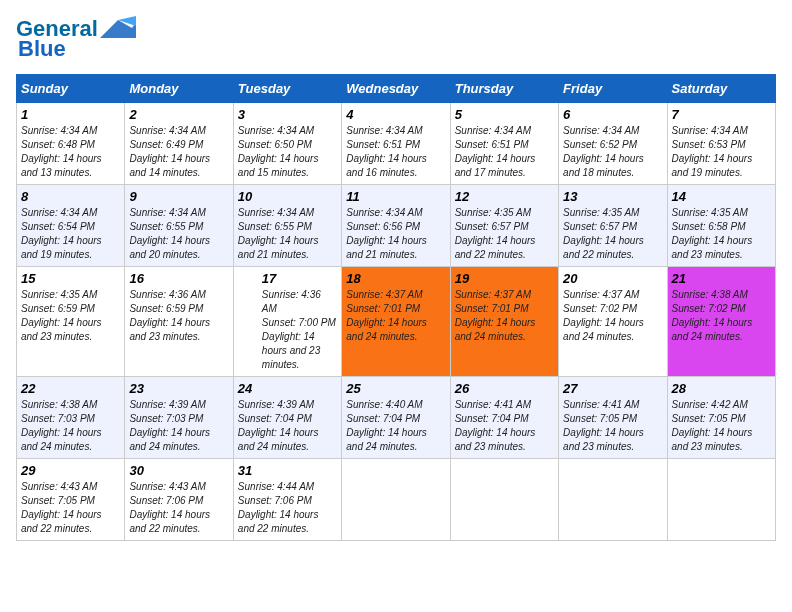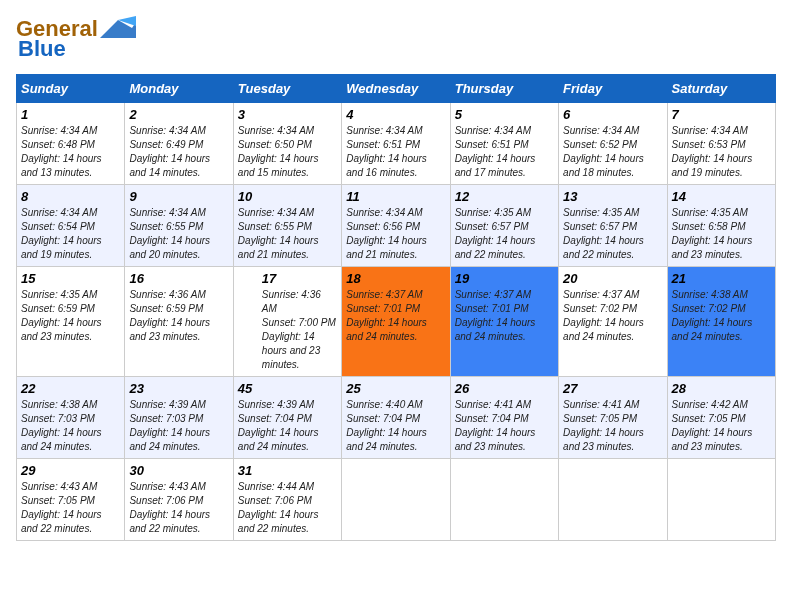--- a/index.html
+++ b/index.html
@@ -76,21 +76,21 @@
     .empty-cell {
       background: #fff !important;
     }
   </style>
 </head>
 <body>
 
 <div class="header-area">
   <div class="logo">
     <div style="display:flex;align-items:center;">
-      <span style="font-size:22px;font-weight:bold;color:#a16207;">General</span>
+      <span style="font-size:22px;font-weight:bold;color:#0369a1;">General</span>
       <svg width="36" height="22" viewBox="0 0 36 22" style="margin-left:2px;margin-top:-4px;">
         <polygon points="4,18 18,4 32,12 36,6 36,22 0,22" fill="#1565c0" opacity="0.85"></polygon>
         <polygon points="18,4 36,0 36,10" fill="#42a5f5"></polygon>
       </svg>
     </div>
     <span style="font-size:22px;font-weight:bold;color:#1565c0;margin-top:-6px;margin-left:2px;">Blue</span>
   </div>
   <div class="title-area">
     <div class="month-title"></div>
     <div class="subtitle"></div>
@@ -180,44 +180,44 @@
         <span class="day-info">Sunrise: 4:36 AM<br>Sunset: 6:59 PM<br>Daylight: 14 hours and 23 minutes.</span>
       </td>
         <td style="background: rgb(255, 255, 255); padding-left: 28px;">
         <span class="day-num">17</span>
         <span class="day-info">Sunrise: 4:36 AM<br>Sunset: 7:00 PM<br>Daylight: 14 hours and 23 minutes.</span>
       </td>
         <td style="background: #f97316;">
         <span class="day-num">18</span>
         <span class="day-info">Sunrise: 4:37 AM<br>Sunset: 7:01 PM<br>Daylight: 14 hours and 24 minutes.</span>
       </td>
-        <td style="background: #3b82f6;">
+        <td style="background: #f97316;">
         <span class="day-num">19</span>
         <span class="day-info">Sunrise: 4:37 AM<br>Sunset: 7:01 PM<br>Daylight: 14 hours and 24 minutes.</span>
       </td>
         <td style="background: rgb(255, 255, 255);">
         <span class="day-num">20</span>
         <span class="day-info">Sunrise: 4:37 AM<br>Sunset: 7:02 PM<br>Daylight: 14 hours and 24 minutes.</span>
       </td>
-        <td style="background: #3b82f6;">
+        <td style="background: #d946ef;">
         <span class="day-num">21</span>
         <span class="day-info">Sunrise: 4:38 AM<br>Sunset: 7:02 PM<br>Daylight: 14 hours and 24 minutes.</span>
       </td>
       </tr>
       <tr>
         <td style="background: rgb(238, 242, 255);">
         <span class="day-num">22</span>
         <span class="day-info">Sunrise: 4:38 AM<br>Sunset: 7:03 PM<br>Daylight: 14 hours and 24 minutes.</span>
       </td>
         <td style="background: rgb(238, 242, 255);">
         <span class="day-num">23</span>
         <span class="day-info">Sunrise: 4:39 AM<br>Sunset: 7:03 PM<br>Daylight: 14 hours and 24 minutes.</span>
       </td>
         <td style="background: rgb(238, 242, 255);">
-        <span class="day-num">45</span>
+        <span class="day-num">24</span>
         <span class="day-info">Sunrise: 4:39 AM<br>Sunset: 7:04 PM<br>Daylight: 14 hours and 24 minutes.</span>
       </td>
         <td style="background: rgb(238, 242, 255);">
         <span class="day-num">25</span>
         <span class="day-info">Sunrise: 4:40 AM<br>Sunset: 7:04 PM<br>Daylight: 14 hours and 24 minutes.</span>
       </td>
         <td style="background: rgb(238, 242, 255); margin-top: 29px;">
         <span class="day-num">26</span>
         <span class="day-info">Sunrise: 4:41 AM<br>Sunset: 7:04 PM<br>Daylight: 14 hours and 23 minutes.</span>
       </td>

